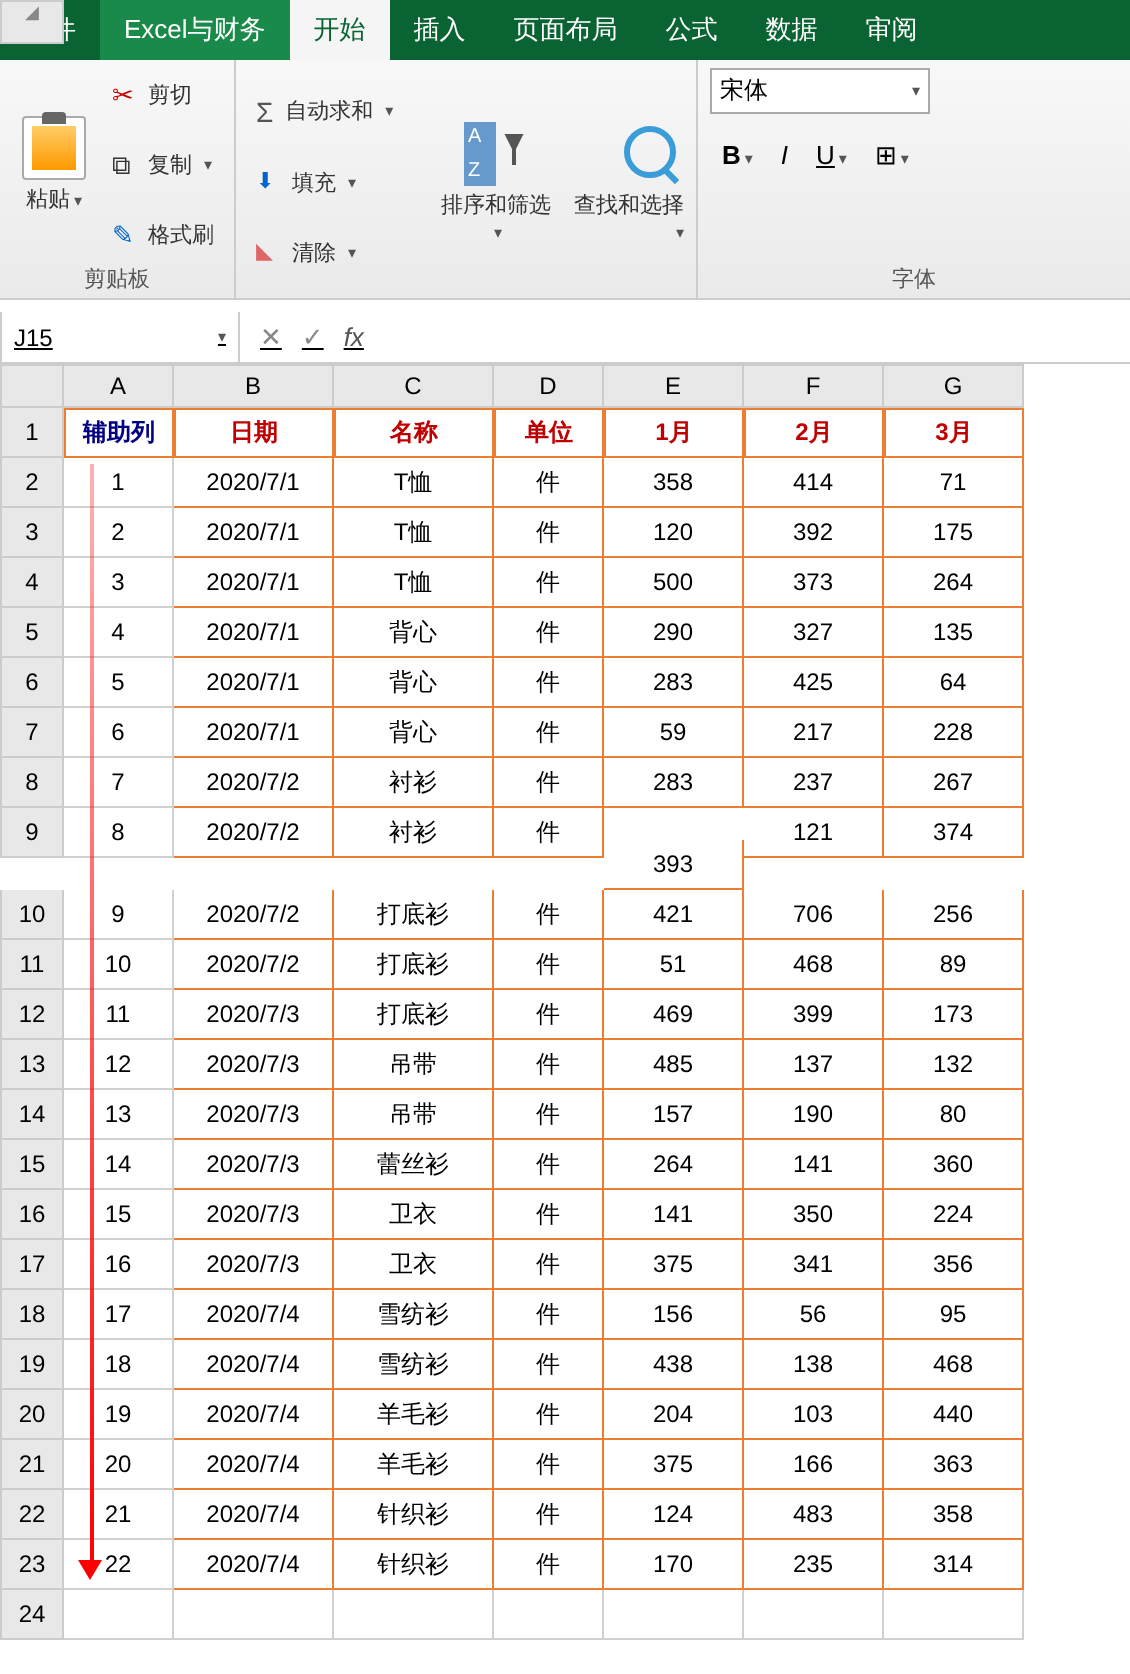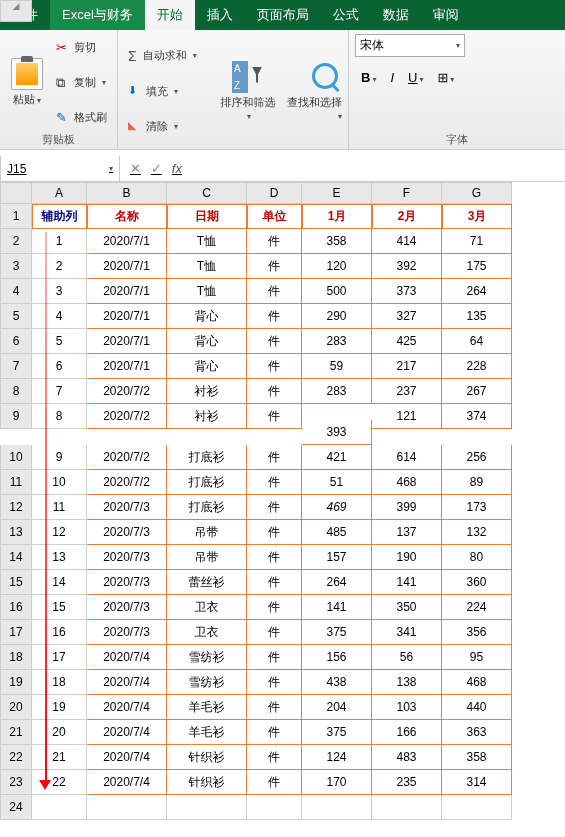--- a/index.html
+++ b/index.html
@@ -196,22 +196,22 @@
       <div class="colhead" style="width: 80px;">C</div>
       <div class="colhead" style="width: 55px;">D</div>
       <div class="colhead" style="width: 70px;">E</div>
       <div class="colhead" style="width: 70px;">F</div>
       <div class="colhead" style="width: 70px;">G</div>
     </div>
   <div class="rows" id="rows">
       <div class="row hdr">
         <div class="rowhead" style="height: 25px;">1</div>
         <div class="cell dark" style="width: 55px; height: 25px;">辅助列</div>
+        <div class="cell red" style="width: 80px; height: 25px;">日期</div>
         <div class="cell red" style="width: 80px; height: 25px;">名称</div>
-        <div class="cell red" style="width: 80px; height: 25px;">日期</div>
         <div class="cell red" style="width: 55px; height: 25px;">单位</div>
         <div class="cell red" style="width: 70px; height: 25px;">1月</div>
         <div class="cell red" style="width: 70px; height: 25px;">2月</div>
         <div class="cell red" style="width: 70px; height: 25px;">3月</div>
       </div>
       <div class="row databody">
         <div class="rowhead" style="height: 25px;">2</div>
         <div class="cell a" style="width: 55px; height: 25px;">1</div>
         <div class="cell" style="width: 80px; height: 25px;">2020/7/1</div>
         <div class="cell" style="width: 80px; height: 25px;">T恤</div>
@@ -290,40 +290,40 @@
         <div class="cell" style="width: 70px; height: 25px;">121</div>
         <div class="cell" style="width: 70px; height: 25px;">374</div>
       </div>
       <div class="row databody">
         <div class="rowhead" style="height: 25px;">10</div>
         <div class="cell a" style="width: 55px; height: 25px;">9</div>
         <div class="cell" style="width: 80px; height: 25px;">2020/7/2</div>
         <div class="cell" style="width: 80px; height: 25px;">打底衫</div>
         <div class="cell" style="width: 55px; height: 25px;">件</div>
         <div class="cell" style="width: 70px; height: 25px;">421</div>
-        <div class="cell" style="width: 70px; height: 25px;">614</div>
+        <div class="cell" style="width: 70px; height: 25px;">706</div>
         <div class="cell" style="width: 70px; height: 25px;">256</div>
       </div>
       <div class="row databody">
         <div class="rowhead" style="height: 25px;">11</div>
         <div class="cell a" style="width: 55px; height: 25px;">10</div>
         <div class="cell" style="width: 80px; height: 25px;">2020/7/2</div>
         <div class="cell" style="width: 80px; height: 25px;">打底衫</div>
         <div class="cell" style="width: 55px; height: 25px;">件</div>
         <div class="cell" style="width: 70px; height: 25px;">51</div>
         <div class="cell" style="width: 70px; height: 25px;">468</div>
         <div class="cell" style="width: 70px; height: 25px;">89</div>
       </div>
       <div class="row databody">
         <div class="rowhead" style="height: 25px;">12</div>
         <div class="cell a" style="width: 55px; height: 25px;">11</div>
         <div class="cell" style="width: 80px; height: 25px;">2020/7/3</div>
         <div class="cell" style="width: 80px; height: 25px;">打底衫</div>
         <div class="cell" style="width: 55px; height: 25px;">件</div>
-        <div class="cell" style="width: 70px; height: 25px; font-style: italic;">469</div>
+        <div class="cell" style="width: 70px; height: 25px;">469</div>
         <div class="cell" style="width: 70px; height: 25px;">399</div>
         <div class="cell" style="width: 70px; height: 25px;">173</div>
       </div>
       <div class="row databody">
         <div class="rowhead" style="height: 25px;">13</div>
         <div class="cell a" style="width: 55px; height: 25px;">12</div>
         <div class="cell" style="width: 80px; height: 25px;">2020/7/3</div>
         <div class="cell" style="width: 80px; height: 25px;">吊带</div>
         <div class="cell" style="width: 55px; height: 25px;">件</div>
         <div class="cell" style="width: 70px; height: 25px;">485</div>

